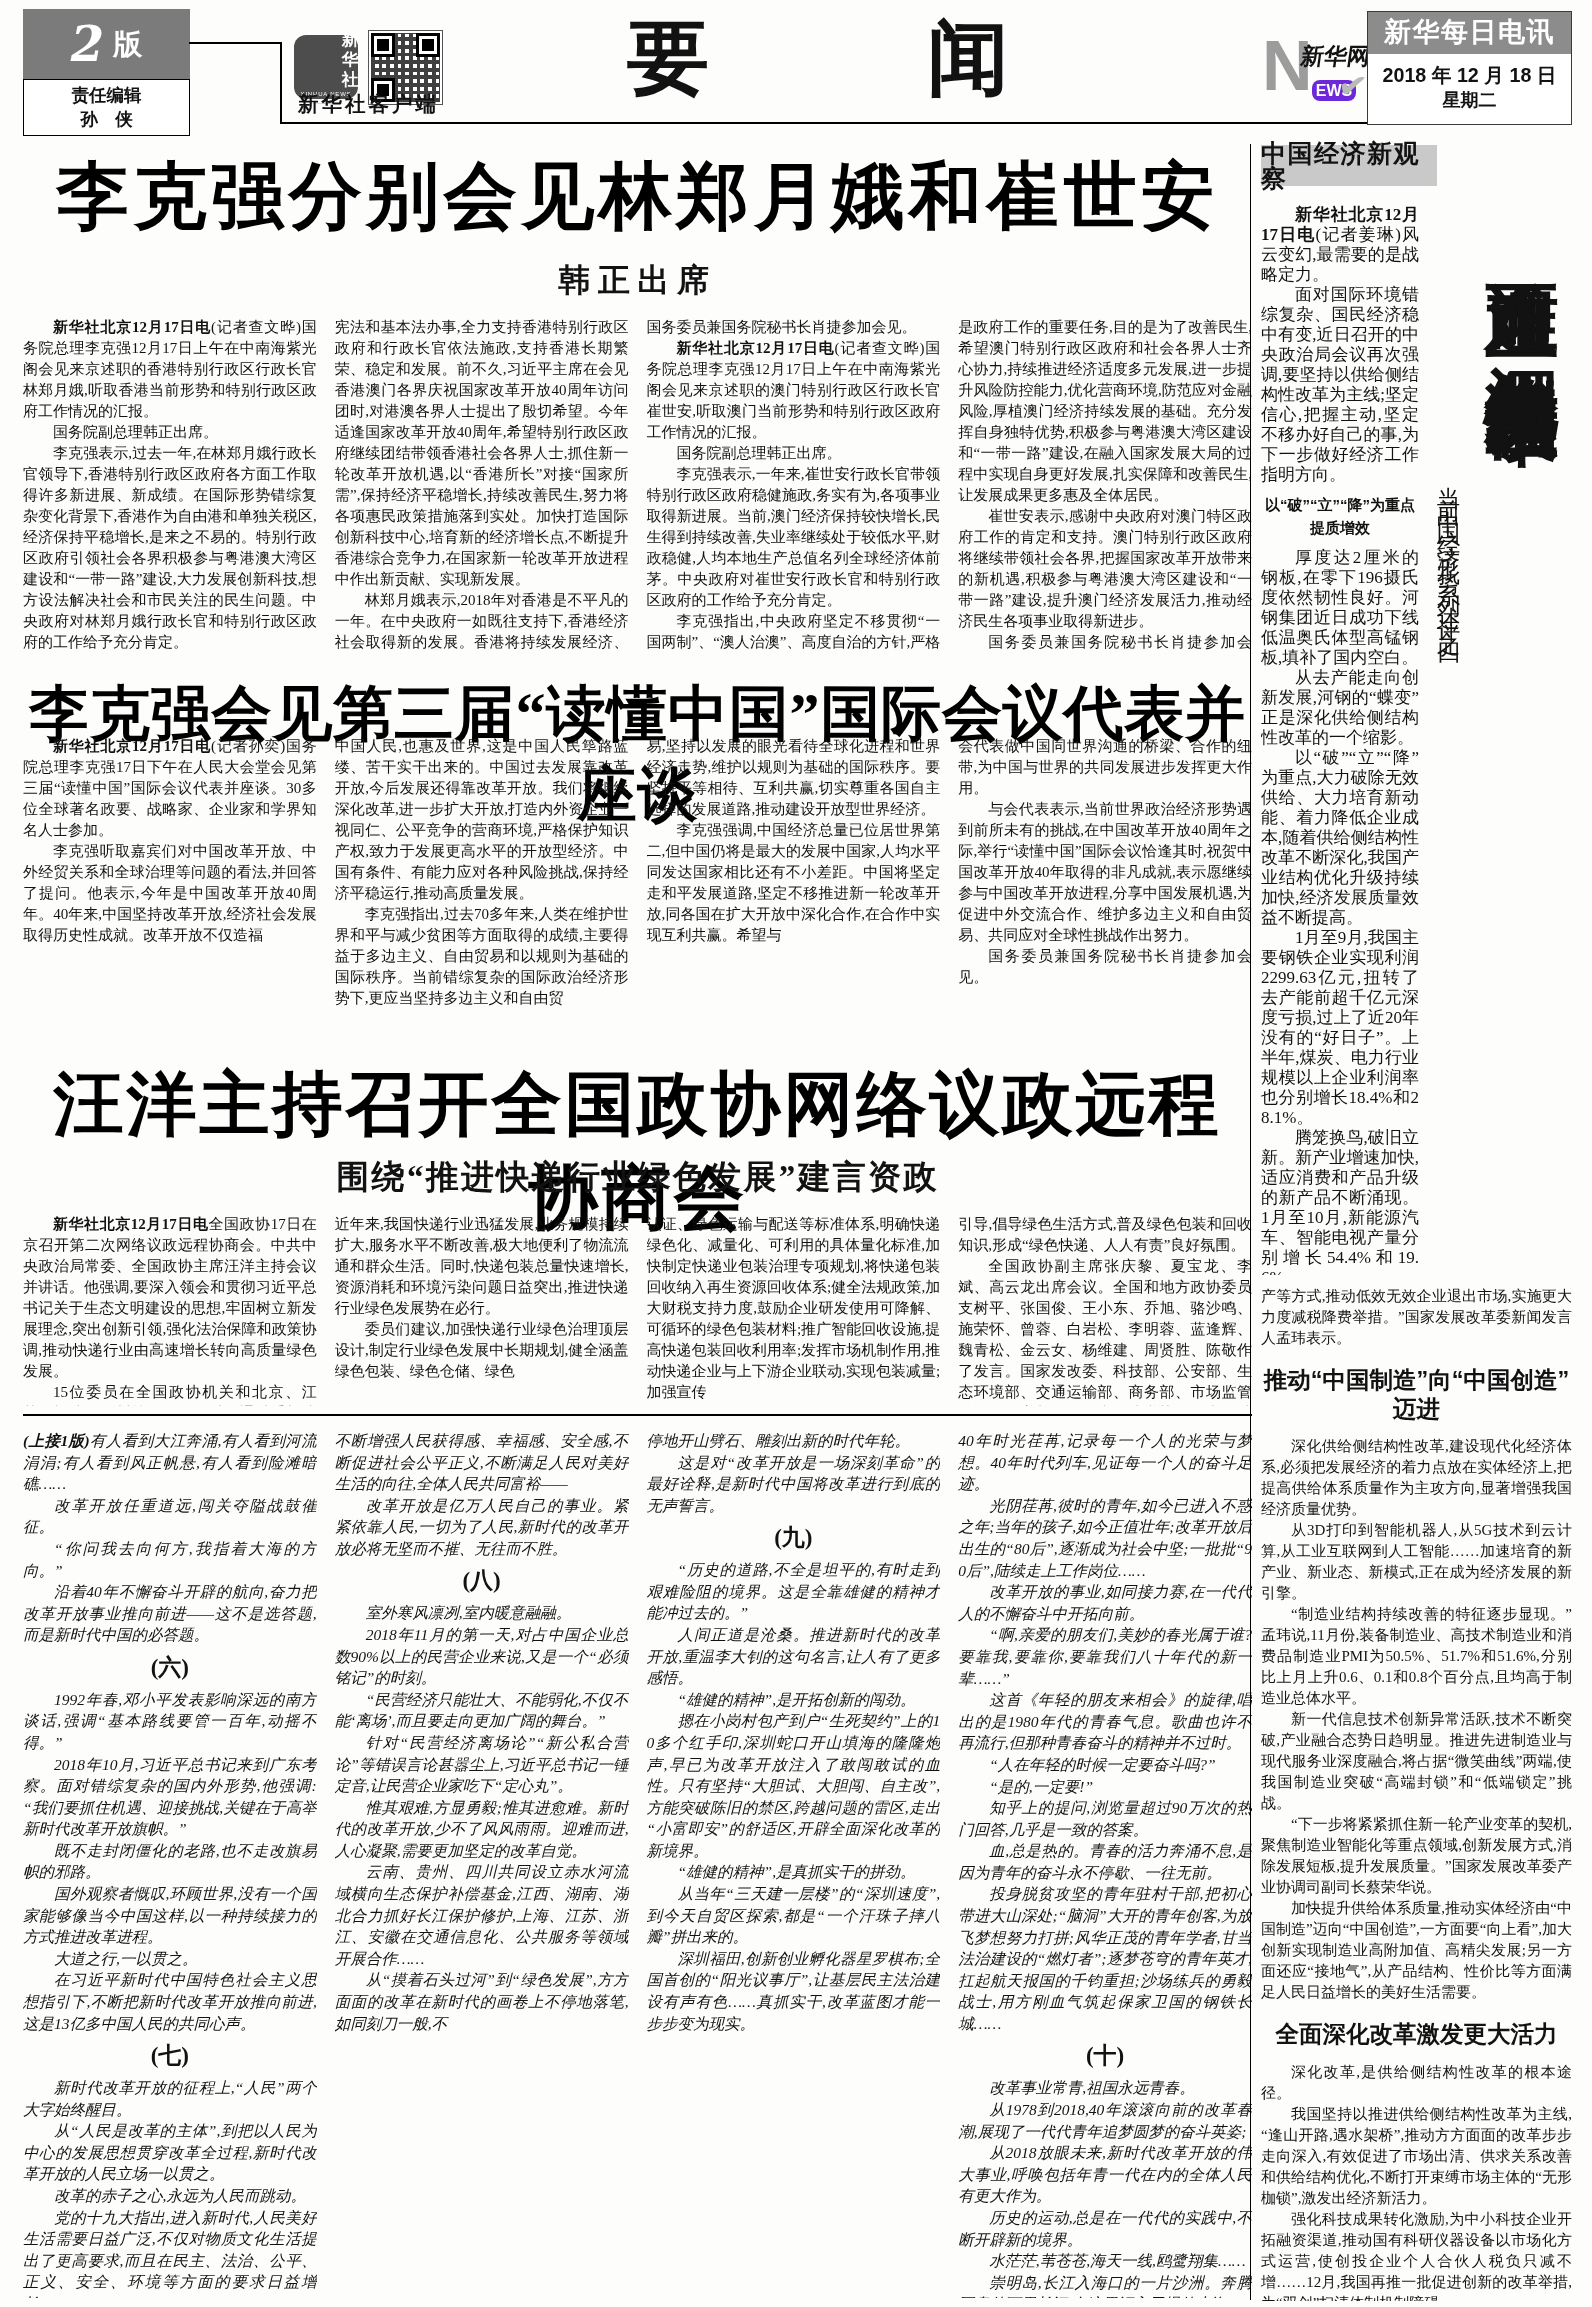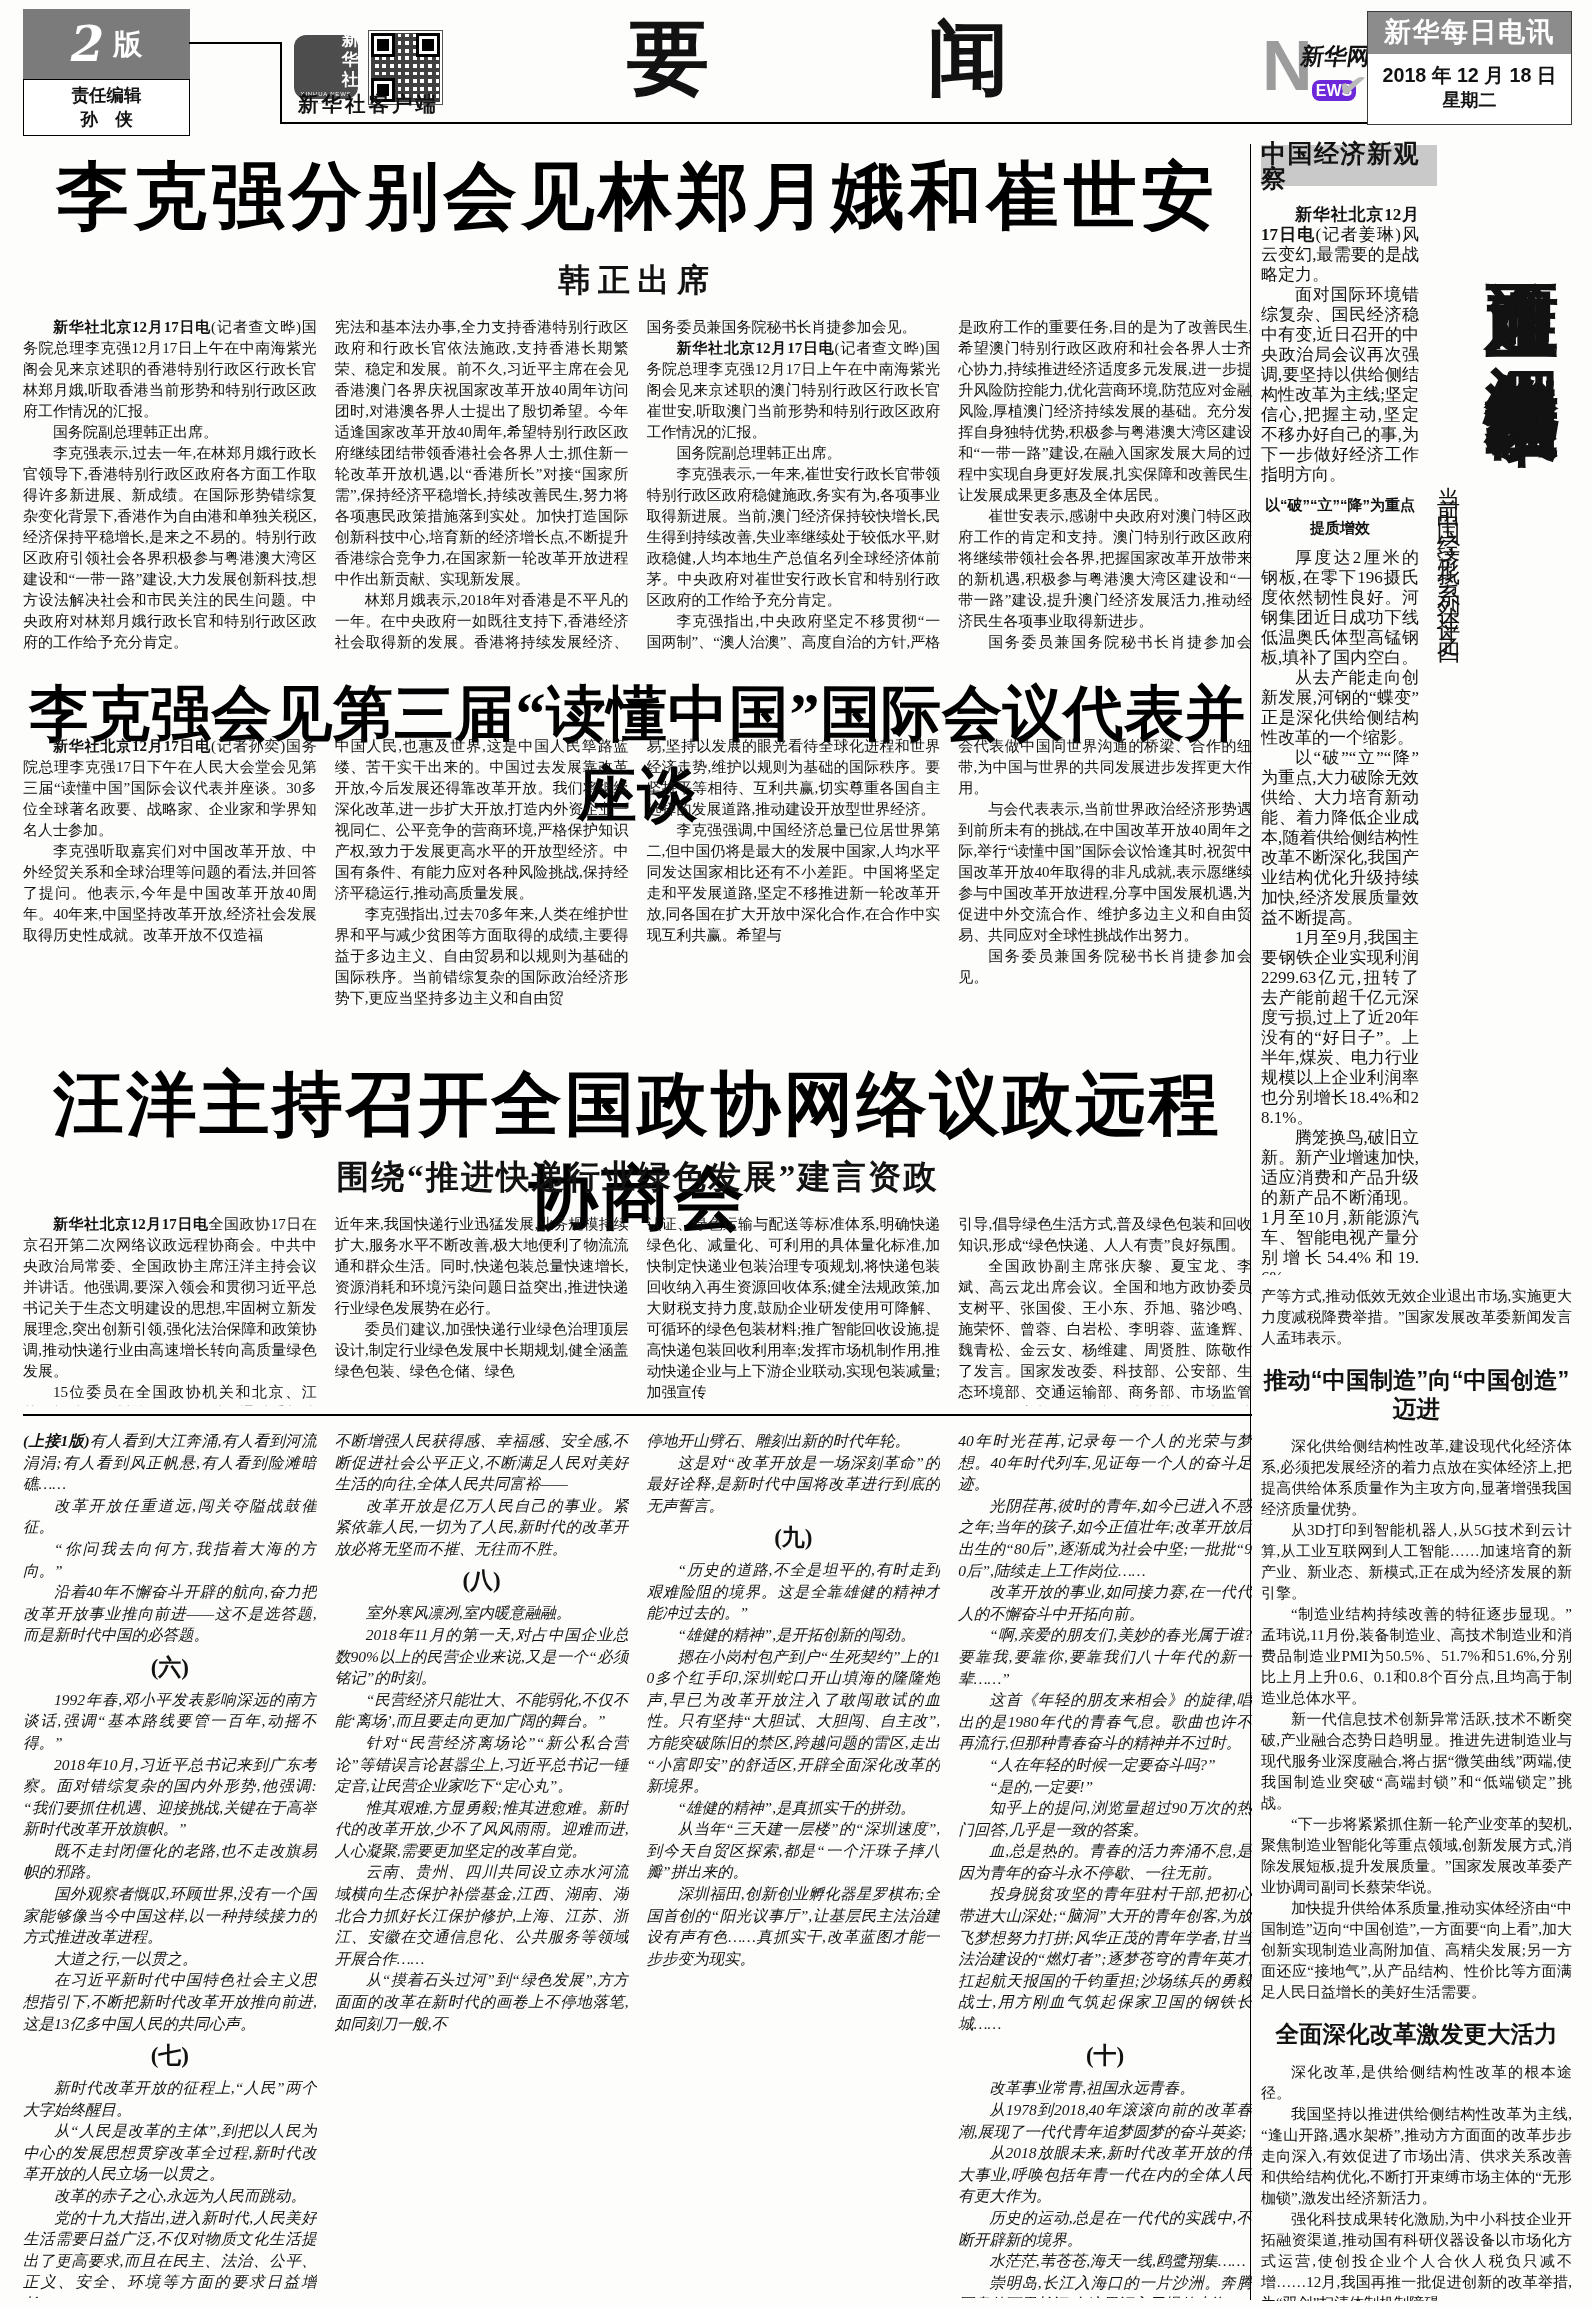--- a/index.html
+++ b/index.html
@@ -259,20 +259,21 @@
       <p class="para"><b class="lead"></b><span>惟其艰难,方显勇毅;惟其进愈难。新时代的改革开放,少不了风风雨雨。迎难而进,人心凝聚,需要更加坚定的改革自觉。</span></p>
       <p class="para"><b class="lead"></b><span>云南、贵州、四川共同设立赤水河流域横向生态保护补偿基金,江西、湖南、湖北合力抓好长江保护修护,上海、江苏、浙江、安徽在交通信息化、公共服务等领域开展合作……</span></p>
       <p class="para"><b class="lead"></b><span>从“摸着石头过河”到“绿色发展”,方方面面的改革在新时代的画卷上不停地落笔,如同刻刀一般,不</span></p>
     </div>
   <div class="col">
 
   <p class="para flush"><b class="lead"></b><span>停地开山劈石、雕刻出新的时代年轮。</span></p>
       <p class="para"><b class="lead"></b><span>这是对“改革开放是一场深刻革命”的最好诠释,是新时代中国将改革进行到底的无声誓言。</span></p>
       <p class="para sec"><b class="lead"></b><span>(九)</span></p>
       <p class="para"><b class="lead"></b><span>“历史的道路,不全是坦平的,有时走到艰难险阻的境界。这是全靠雄健的精神才能冲过去的。”</span></p>
+      <p class="para"><b class="lead"></b><span>人间正道是沧桑。推进新时代的改革开放,重温李大钊的这句名言,让人有了更多感悟。</span></p>
       <p class="para"><b class="lead"></b><span>“雄健的精神”,是开拓创新的闯劲。</span></p>
       <p class="para"><b class="lead"></b><span>摁在小岗村包产到户“生死契约”上的10多个红手印,深圳蛇口开山填海的隆隆炮声,早已为改革开放注入了敢闯敢试的血性。只有坚持“大胆试、大胆闯、自主改”,方能突破陈旧的禁区,跨越问题的雷区,走出“小富即安”的舒适区,开辟全面深化改革的新境界。</span></p>
       <p class="para"><b class="lead"></b><span>“雄健的精神”,是真抓实干的拼劲。</span></p>
       <p class="para"><b class="lead"></b><span>从当年“三天建一层楼”的“深圳速度”,到今天自贸区探索,都是“一个汗珠子摔八瓣”拼出来的。</span></p>
       <p class="para"><b class="lead"></b><span>深圳福田,创新创业孵化器星罗棋布;全国首创的“阳光议事厅”,让基层民主法治建设有声有色……真抓实干,改革蓝图才能一步步变为现实。</span></p>
     </div>
   <div class="col">
 
   <p class="para flush"><b class="lead"></b><span>40年时光荏苒,记录每一个人的光荣与梦想。40年时代列车,见证每一个人的奋斗足迹。</span></p>
       <p class="para"><b class="lead"></b><span>光阴荏苒,彼时的青年,如今已进入不惑之年;当年的孩子,如今正值壮年;改革开放后出生的“80后”,逐渐成为社会中坚;一批批“90后”,陆续走上工作岗位……</span></p>

